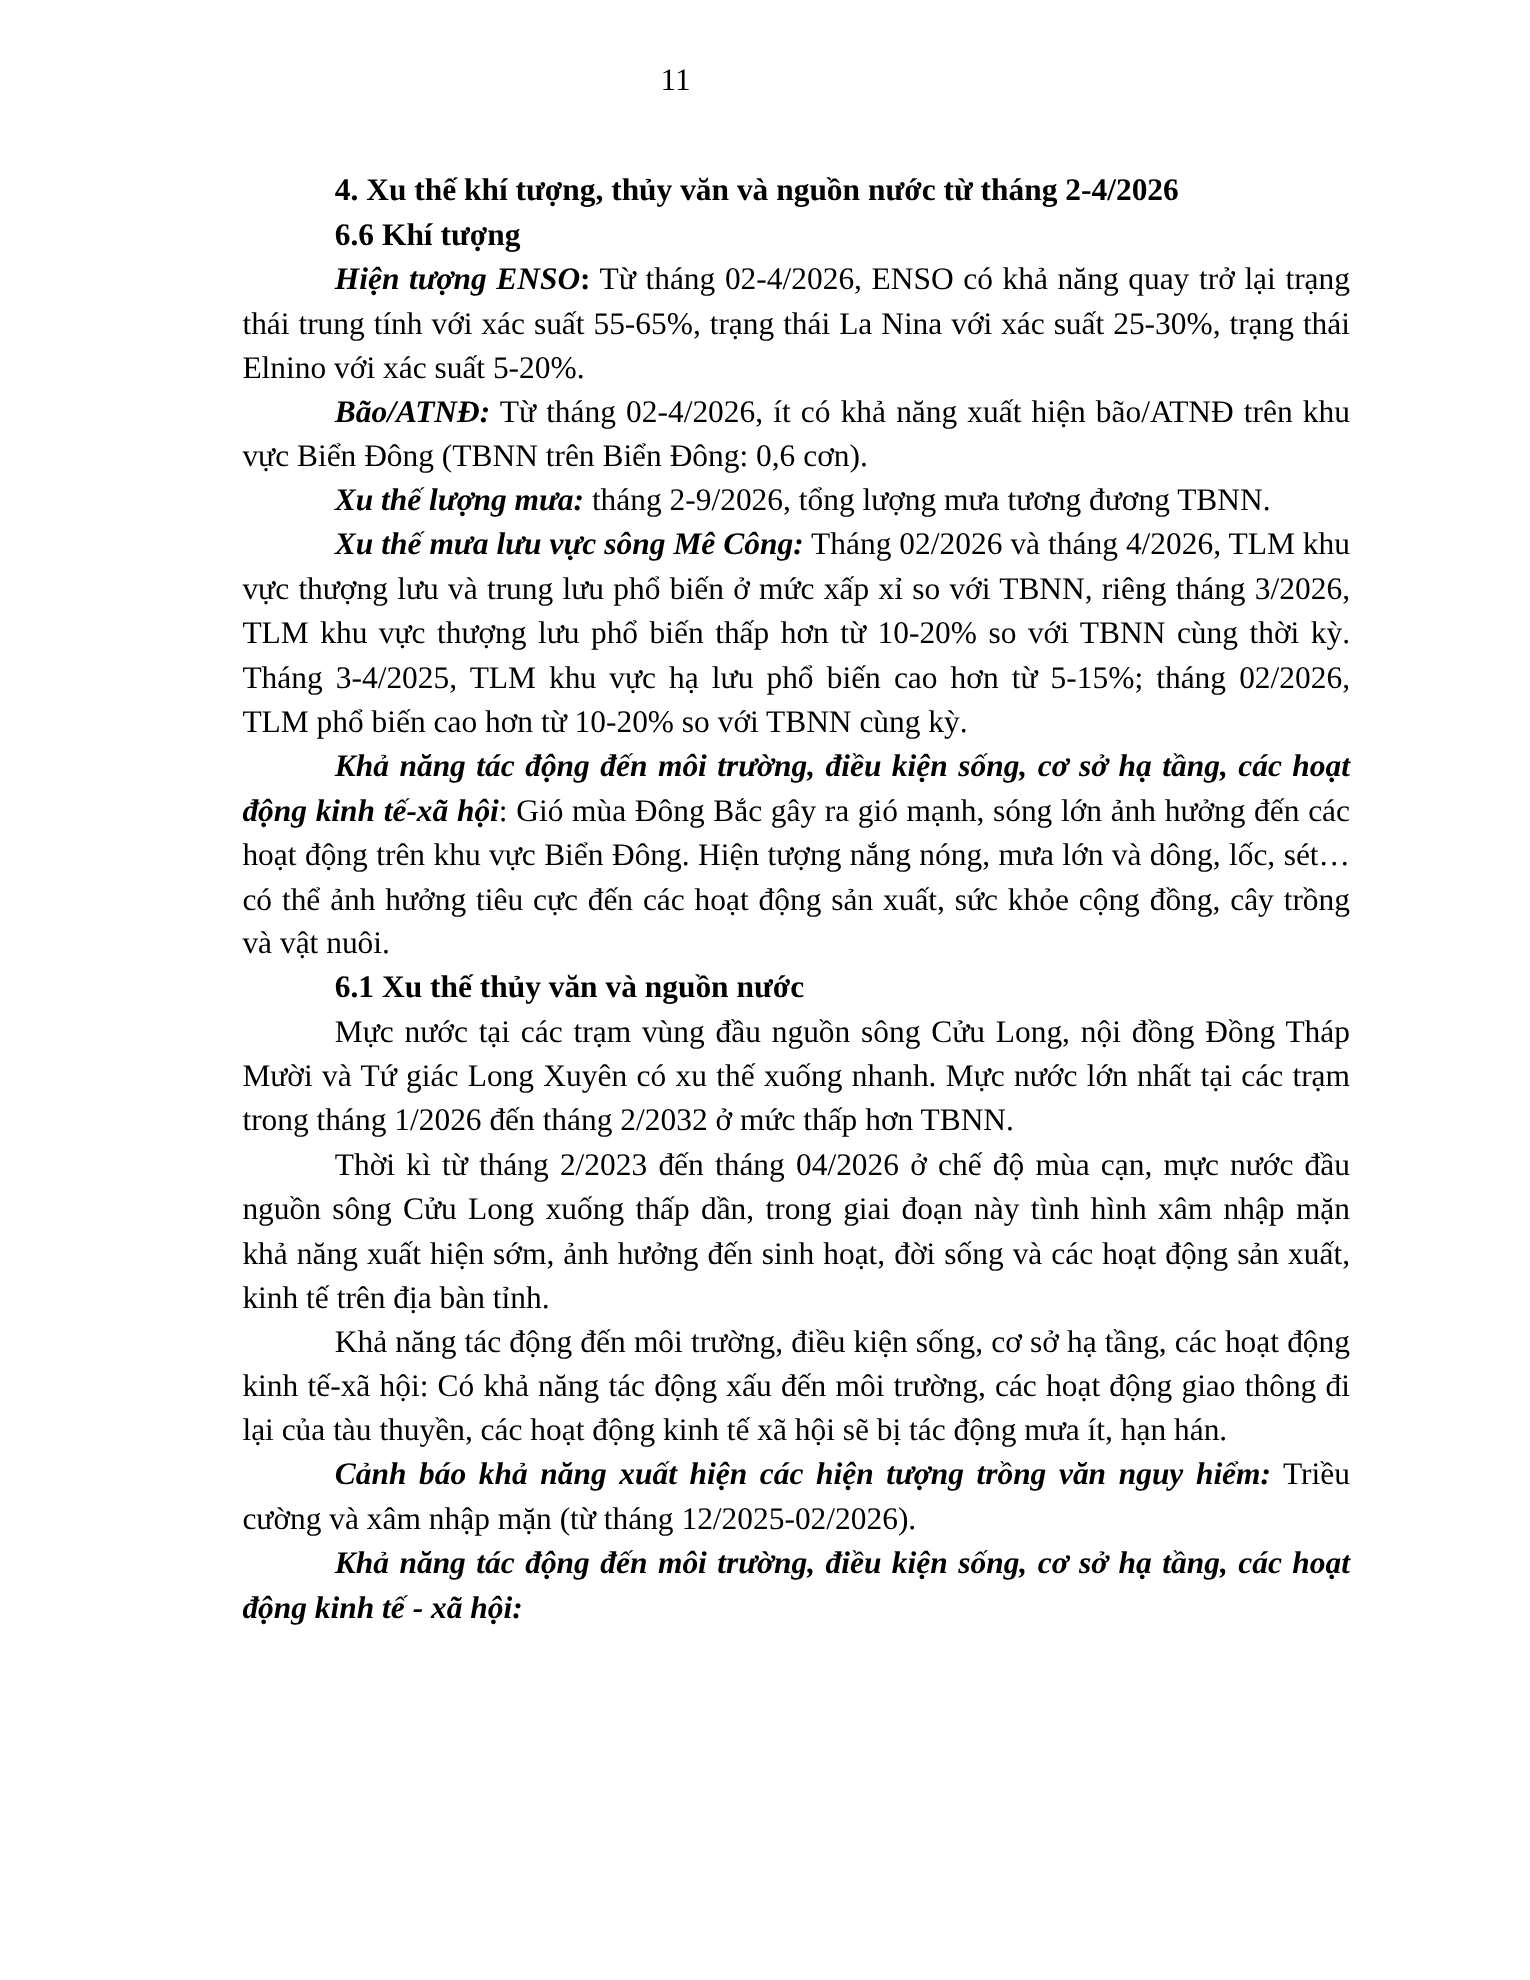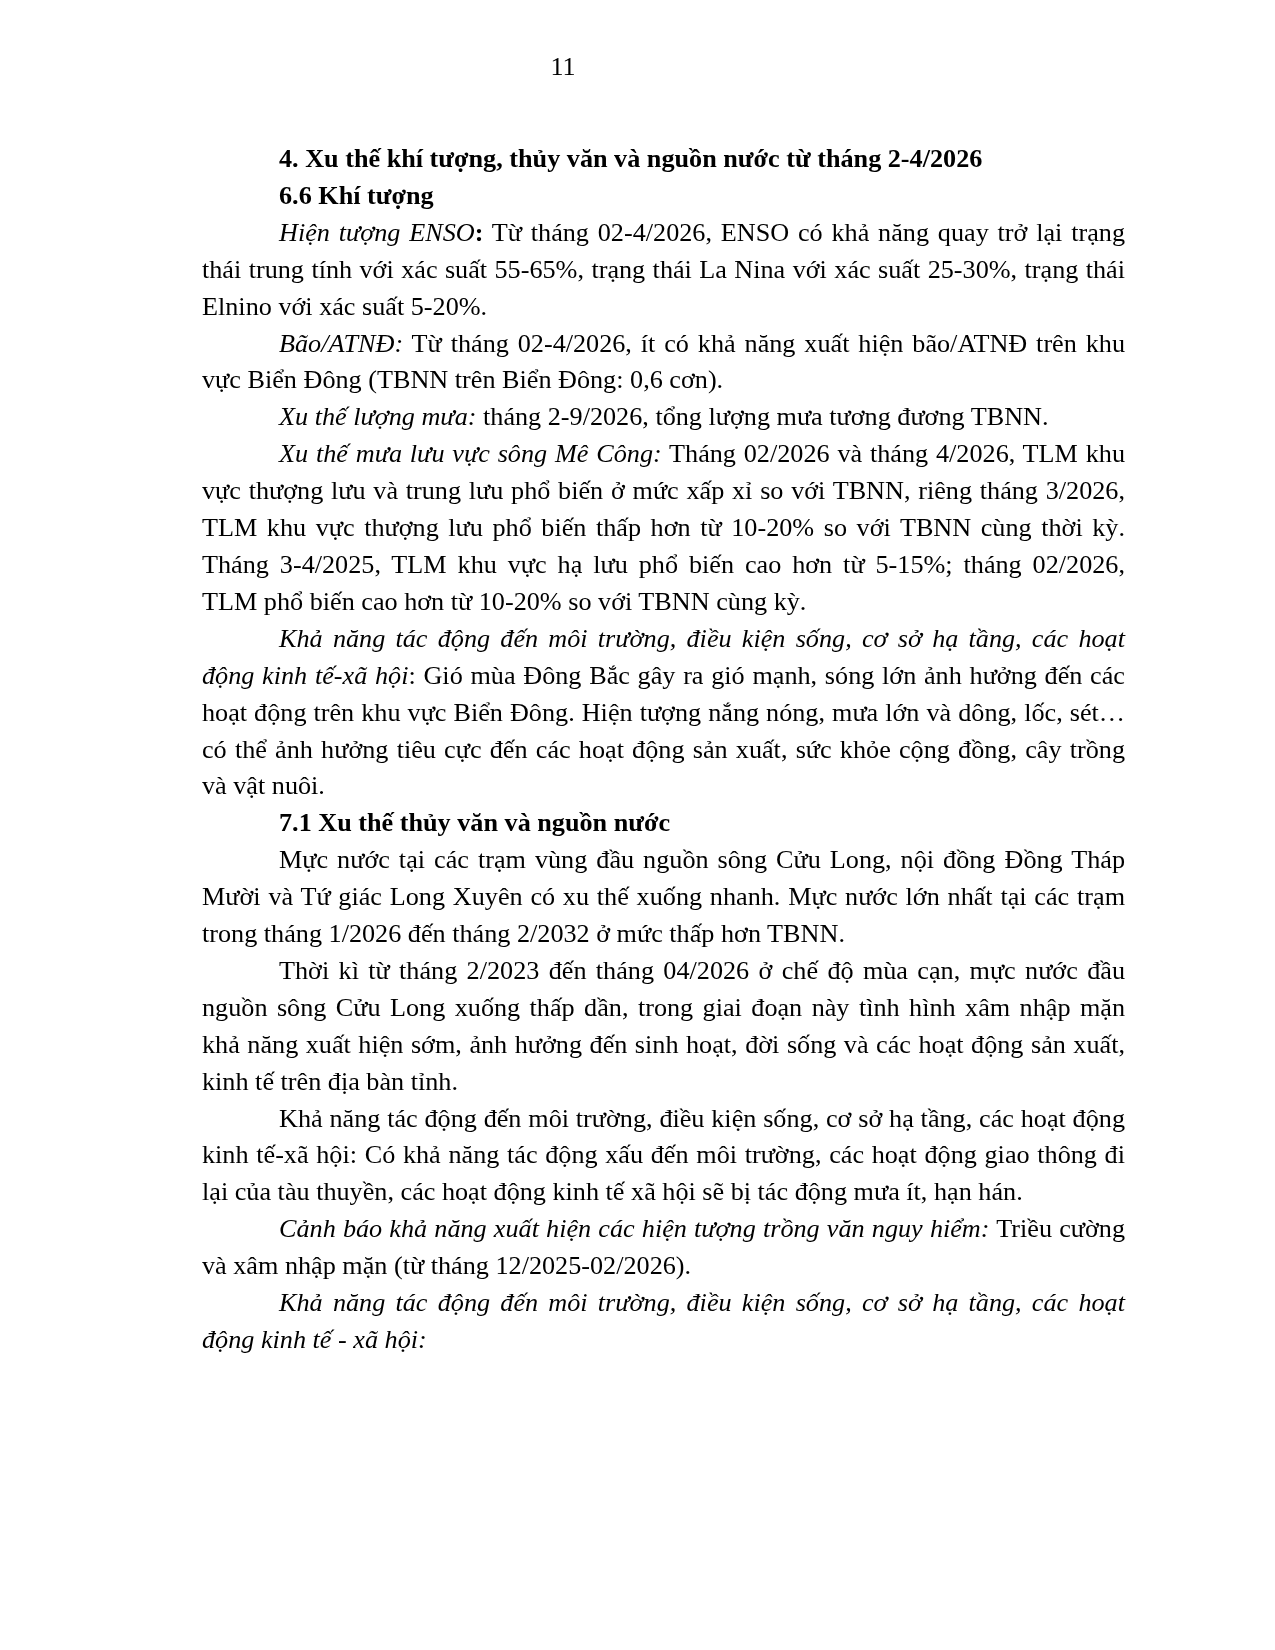--- a/index.html
+++ b/index.html
@@ -39,21 +39,21 @@
       text-indent: 77px;
     }
     .content p.heading {
       font-weight: bold;
       text-align: left;
     }
     .content p.last-left {
       text-align-last: left;
     }
     .lead {
-      font-weight: normal;
+      font-weight: bold;
       font-style: italic;
     }
   </style>
 </head>
 <body>
 
 <div class="page-number">11</div>
 
 <div class="content">
   <p class="heading">4. Xu thế khí tượng, thủy văn và nguồn nước từ tháng 2-4/2026</p>
@@ -63,21 +63,21 @@
 
   <p class="last-left"><span class="lead">Bão/ATNĐ:</span><span> Từ tháng 02-4/2026, ít có khả năng xuất hiện bão/ATNĐ trên khu vực Biển Đông (TBNN trên Biển Đông: 0,6 cơn).</span></p>
 
 
   <p class="last-left"><span class="lead">Xu thế lượng mưa:</span><span> tháng 2-9/2026, tổng lượng mưa tương đương TBNN.</span></p>
 
   <p class="last-left"><span class="lead">Xu thế mưa lưu vực sông Mê Công:</span><span> Tháng 02/2026 và tháng 4/2026, TLM khu vực thượng lưu và trung lưu phổ biến ở mức xấp xỉ so với TBNN, riêng tháng 3/2026, TLM khu vực thượng lưu phổ biến thấp hơn từ 10-20% so với TBNN cùng thời kỳ. Tháng 3-4/2025, TLM khu vực hạ lưu phổ biến cao hơn từ 5-15%; tháng 02/2026, TLM phổ biến cao hơn từ 10-20% so với TBNN cùng kỳ.</span></p>
 
   <p class="last-left"><span class="lead">Khả năng tác động đến môi trường, điều kiện sống, cơ sở hạ tầng, các hoạt động kinh tế-xã hội</span><span>: Gió mùa Đông Bắc gây ra gió mạnh, sóng lớn ảnh hưởng đến các hoạt động trên khu vực Biển Đông. Hiện tượng nắng nóng, mưa lớn và dông, lốc, sét… có thể ảnh hưởng tiêu cực đến các hoạt động sản xuất, sức khỏe cộng đồng, cây trồng và vật nuôi.</span></p>
 
-  <p class="heading">7.1 Xu thế thủy văn và nguồn nước</p>
+  <p class="heading">6.1 Xu thế thủy văn và nguồn nước</p>
 
   <p class="last-left">Mực nước tại các trạm vùng đầu nguồn sông Cửu Long, nội đồng Đồng Tháp Mười và Tứ giác Long Xuyên có xu thế xuống nhanh. Mực nước lớn nhất tại các trạm trong tháng 1/2026 đến tháng 2/2032 ở mức thấp hơn TBNN.</p>
 
   <p class="last-left">Thời kì từ tháng 2/2023 đến tháng 04/2026 ở chế độ mùa cạn, mực nước đầu nguồn sông Cửu Long xuống thấp dần, trong giai đoạn này tình hình xâm nhập mặn khả năng xuất hiện sớm, ảnh hưởng đến sinh hoạt, đời sống và các hoạt động sản xuất, kinh tế trên địa bàn tỉnh.</p>
 
   <p class="last-left">Khả năng tác động đến môi trường, điều kiện sống, cơ sở hạ tầng, các hoạt động kinh tế-xã hội: Có khả năng tác động xấu đến môi trường, các hoạt động giao thông đi lại của tàu thuyền, các hoạt động kinh tế xã hội sẽ bị tác động mưa ít, hạn hán.</p>
 
   <p class="last-left"><span class="lead">Cảnh báo khả năng xuất hiện các hiện tượng trồng văn nguy hiểm:</span><span> Triều cường và xâm nhập mặn (từ tháng 12/2025-02/2026).</span></p>
 
   <p class="last-left"><span class="lead">Khả năng tác động đến môi trường, điều kiện sống, cơ sở hạ tầng, các hoạt động kinh tế - xã hội:</span></p>

